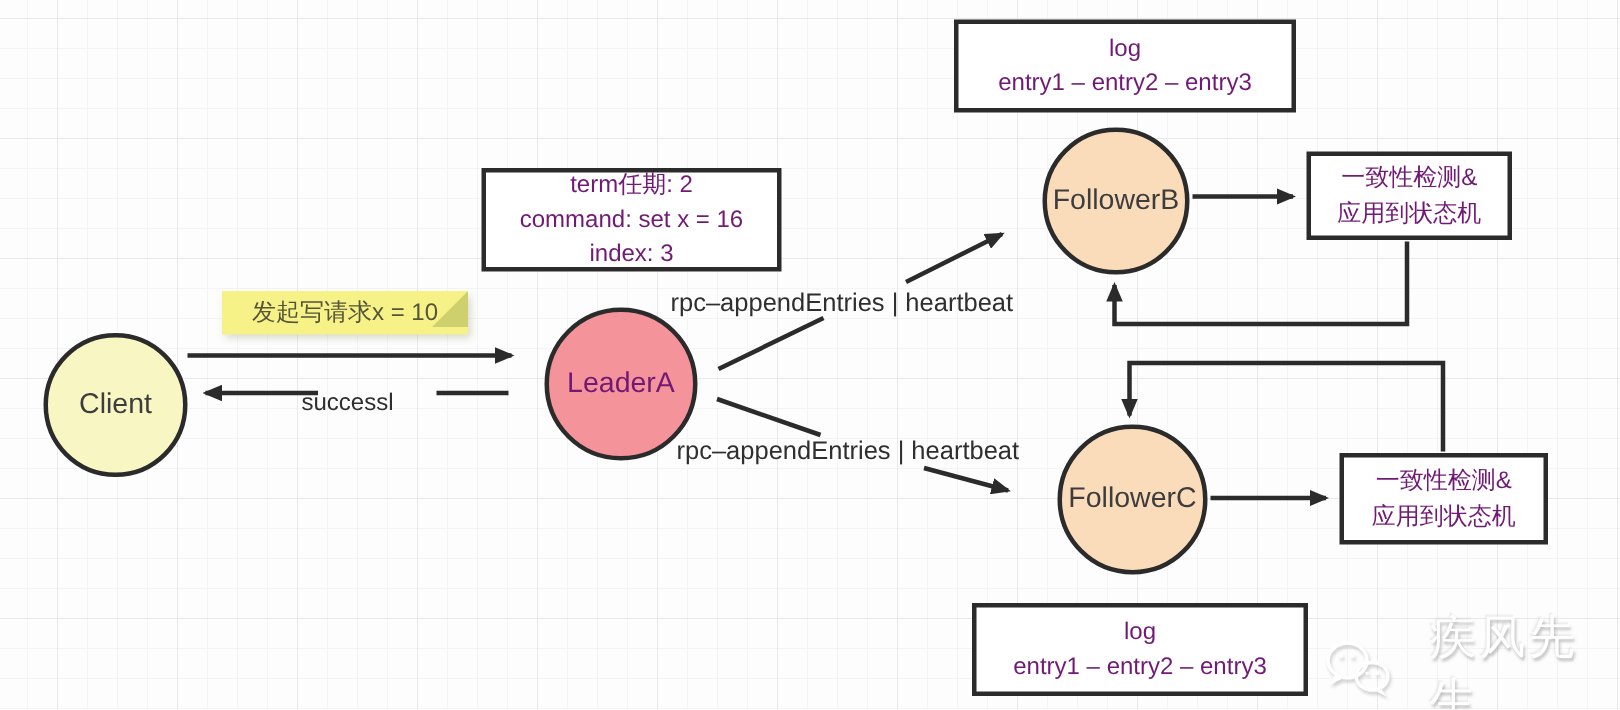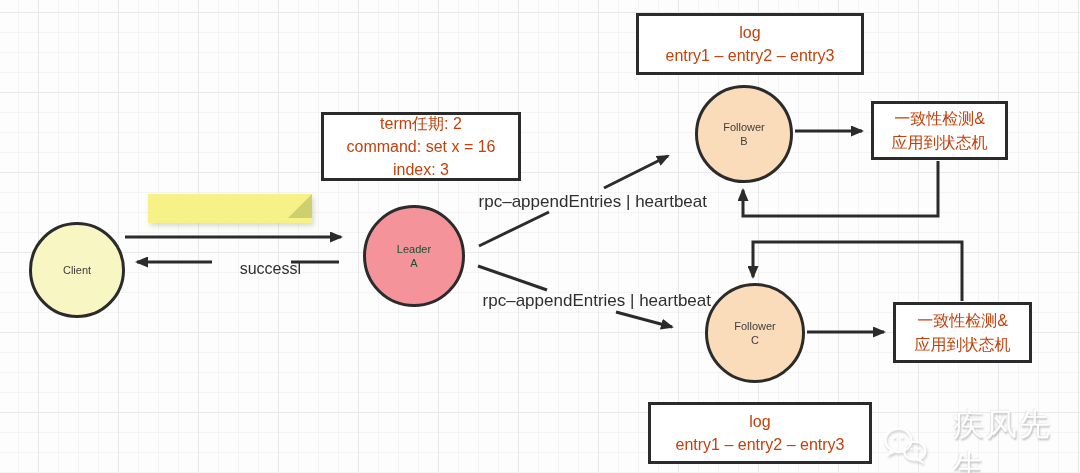--- a/index.html
+++ b/index.html
@@ -22,57 +22,56 @@
   }
 
   svg.wires { position: absolute; left: 0; top: 0; width: 1080px; height: 473px; }
   svg.wires line, svg.wires polyline { stroke: #2b2b2b; stroke-width: 3; fill: none; }
 
   .node {
     position: absolute;
     border: 3px solid #2b2b2b;
     border-radius: 50%;
     display: flex;
-    flex-direction: column;
     align-items: center;
     justify-content: center;
-    font-size: 11px;
+    font-size: 19px;
     color: #3d3d3d;
     line-height: 1.3;
     text-align: center;
   }
   .node-client  { left: 29px;  top: 222px; width: 96px;  height: 96px;  background: #f8f7c4; }
-  .node-leader  { left: 363px; top: 205px; width: 102px; height: 102px; background: #f49399; color: #14532d; }
+  .node-leader  { left: 363px; top: 205px; width: 102px; height: 102px; background: #f49399; color: #701a75; }
   .node-follower-b { left: 695px; top: 85px;  width: 98px;  height: 98px;  background: #fadcbb; }
   .node-follower-c { left: 705px; top: 283px; width: 100px; height: 100px; background: #fadcbb; }
 
   .box {
     position: absolute;
     border: 3px solid #2b2b2b;
     background: #ffffff;
     display: flex;
     flex-direction: column;
     align-items: center;
     justify-content: center;
     font-size: 16px;
-    color: #c2410c;
+    color: #701a75;
     line-height: 1.45;
     text-align: center;
   }
   .box-log-top     { left: 636px; top: 13px;  width: 228px; height: 62px; }
   .box-term        { left: 321px; top: 112px; width: 200px; height: 69px; }
   .box-cons-top    { left: 871px; top: 101px; width: 137px; height: 59px; }
   .box-cons-bottom { left: 893px; top: 302px; width: 139px; height: 61px; }
   .box-log-bottom  { left: 648px; top: 402px; width: 224px; height: 62px; }
 
   .edge-label {
     position: absolute;
     font-size: 17px;
     color: #2f2f2f;
-    text-align: right;
+    text-align: left;
     white-space: nowrap;
   }
   .label-rpc-top    { left: 447px; top: 192px; width: 260px; }
   .label-rpc-bottom { left: 451px; top: 291px; width: 260px; }
   .label-success    { left: 201px; top: 260px; width: 100px; font-size: 16px; }
 
   .sticky-note {
     position: absolute;
     left: 148px; top: 194px;
     width: 164px; height: 29px;
@@ -176,20 +175,21 @@
     <span>一致性检测&amp;</span>
     <span>应用到状态机</span>
   </div>
 
   <div class="box box-log-bottom">
     <span>log</span>
     <span>entry1 – entry2 – entry3</span>
   </div>
 
   <div class="sticky-note">
+    <span>发起写请求x = 10</span>
     <span class="fold"></span>
   </div>
 
   <div class="edge-label label-success">successl</div>
   <div class="edge-label label-rpc-top">rpc–appendEntries | heartbeat</div>
   <div class="edge-label label-rpc-bottom">rpc–appendEntries | heartbeat</div>
 
   <div class="watermark">
     <svg width="52" height="44" viewBox="0 0 52 44" fill="none" stroke="#ffffff" stroke-width="2.4">
       <ellipse cx="17" cy="16" rx="13.5" ry="12"></ellipse>

